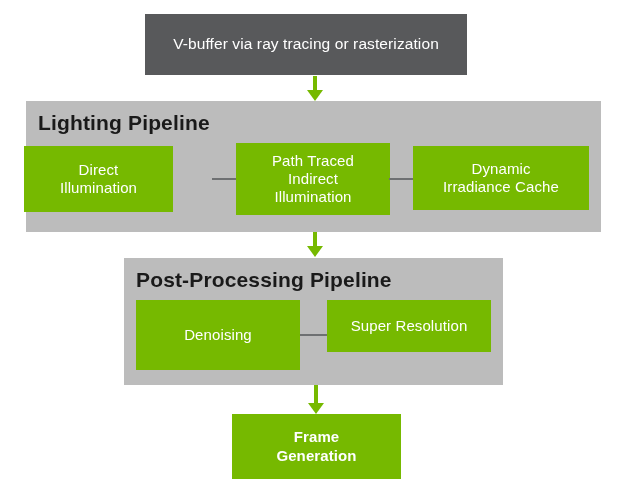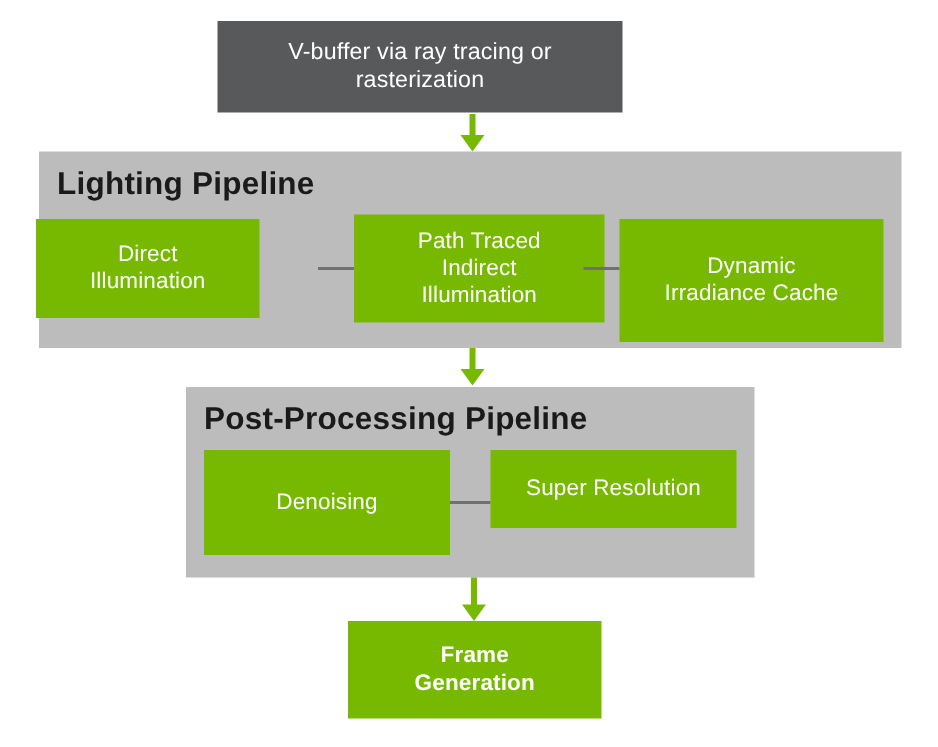--- a/index.html
+++ b/index.html
@@ -86,43 +86,43 @@
     position: absolute;
     height: 2px;
     background: #6e7072;
   }
 </style>
 </head>
 <body>
 
 <div id="canvas">
 
-  <div class="box box-dark" style="left:145px; top:14px; width:270px; height:61px; padding:0 14px;">V-buffer via ray tracing or rasterization</div>
+  <div class="box box-dark" style="left:145px; top:14px; width:322px; height:61px; padding:0 14px;">V-buffer via ray tracing or rasterization</div>
 
   <div class="arrow" style="left:307px; top:76px; height:25px;">
     <div class="shaft" style="height:15px;"></div>
     <div class="head" style="top:14px;"></div>
   </div>
 
   <div class="group" style="left:26px; top:101px; width:575px; height:131px;">
     <div class="group-title" style="left:12px; top:10px;">Lighting Pipeline</div>
   </div>
 
   <div class="box box-green" style="left:24px; top:146px; width:149px; height:66px; padding:0 8px;">Direct
 Illumination</div>
 
   <div class="hconn" style="left:212px; top:178px; width:24px;"></div>
 
-  <div class="box box-green" style="left:236px; top:143px; width:167px; height:72px; padding:0 8px;">Path Traced
+  <div class="box box-green" style="left:236px; top:143px; width:154px; height:72px; padding:0 8px;">Path Traced
 Indirect
 Illumination</div>
 
   <div class="hconn" style="left:389px; top:178px; width:24px;"></div>
 
-  <div class="box box-green" style="left:413px; top:146px; width:176px; height:82px; padding:0 24px;">Dynamic
+  <div class="box box-green" style="left:413px; top:146px; width:176px; height:64px; padding:0 24px;">Dynamic
 Irradiance Cache</div>
 
   <div class="arrow" style="left:307px; top:232px; height:25px;">
     <div class="shaft" style="height:15px;"></div>
     <div class="head" style="top:14px;"></div>
   </div>
 
   <div class="group" style="left:124px; top:258px; width:379px; height:127px;padding-left:12px;">
     <div class="group-title" style="left:12px; top:10px;">Post-Processing Pipeline</div>
   </div>

